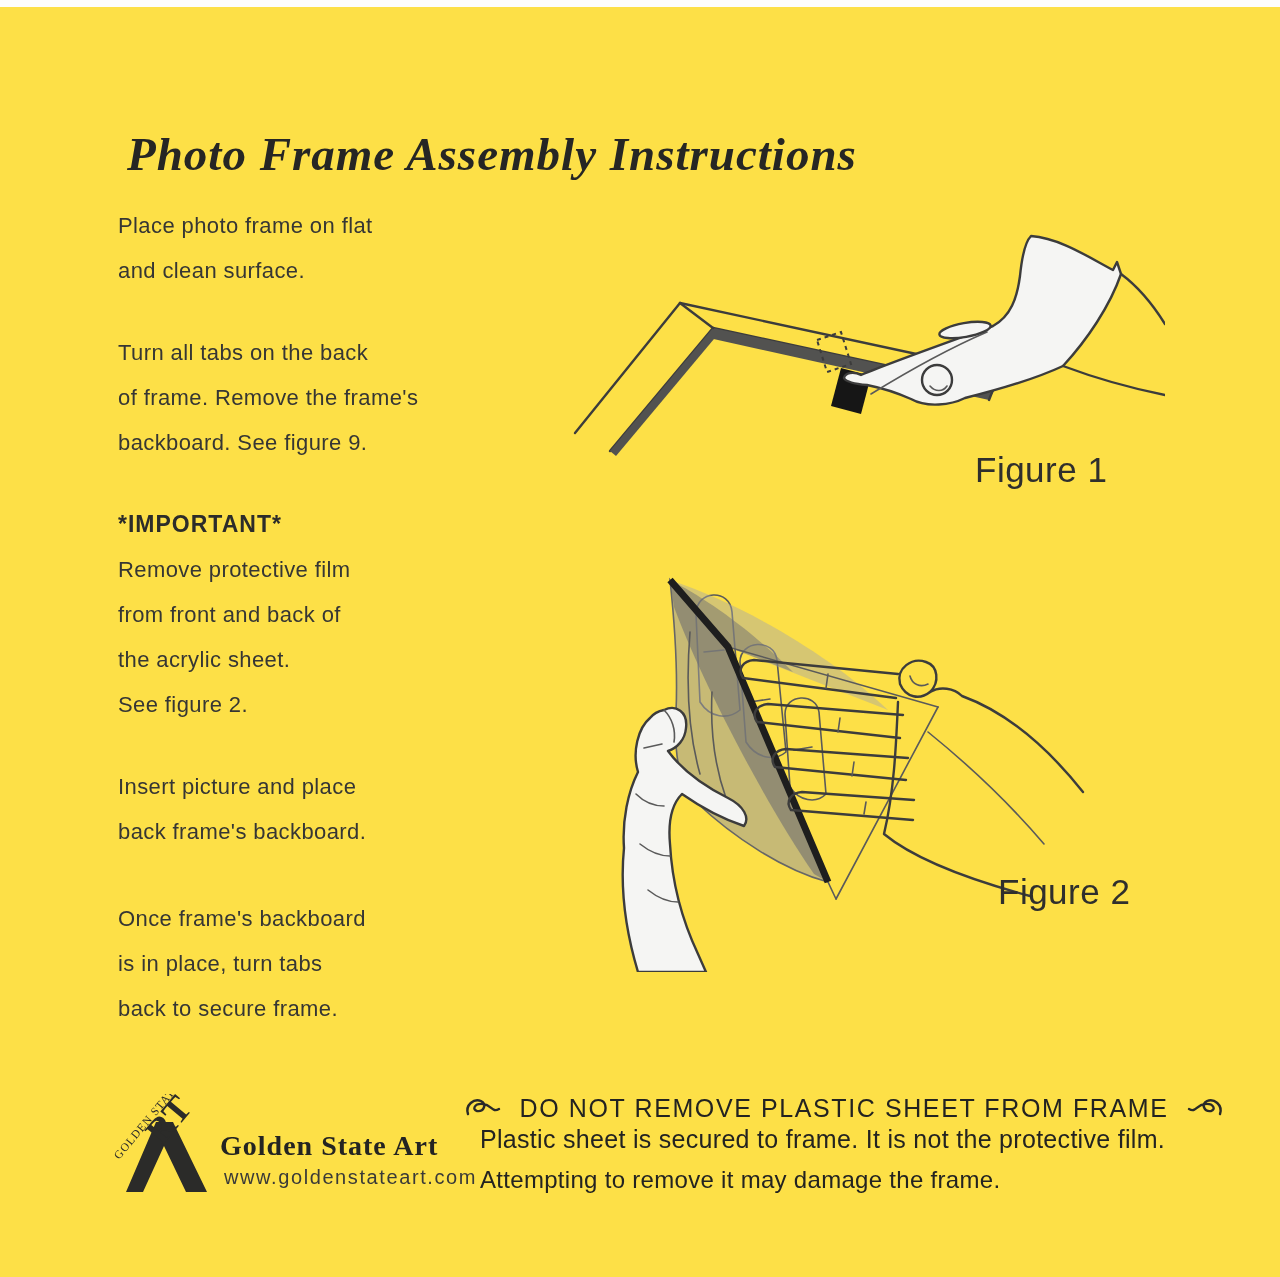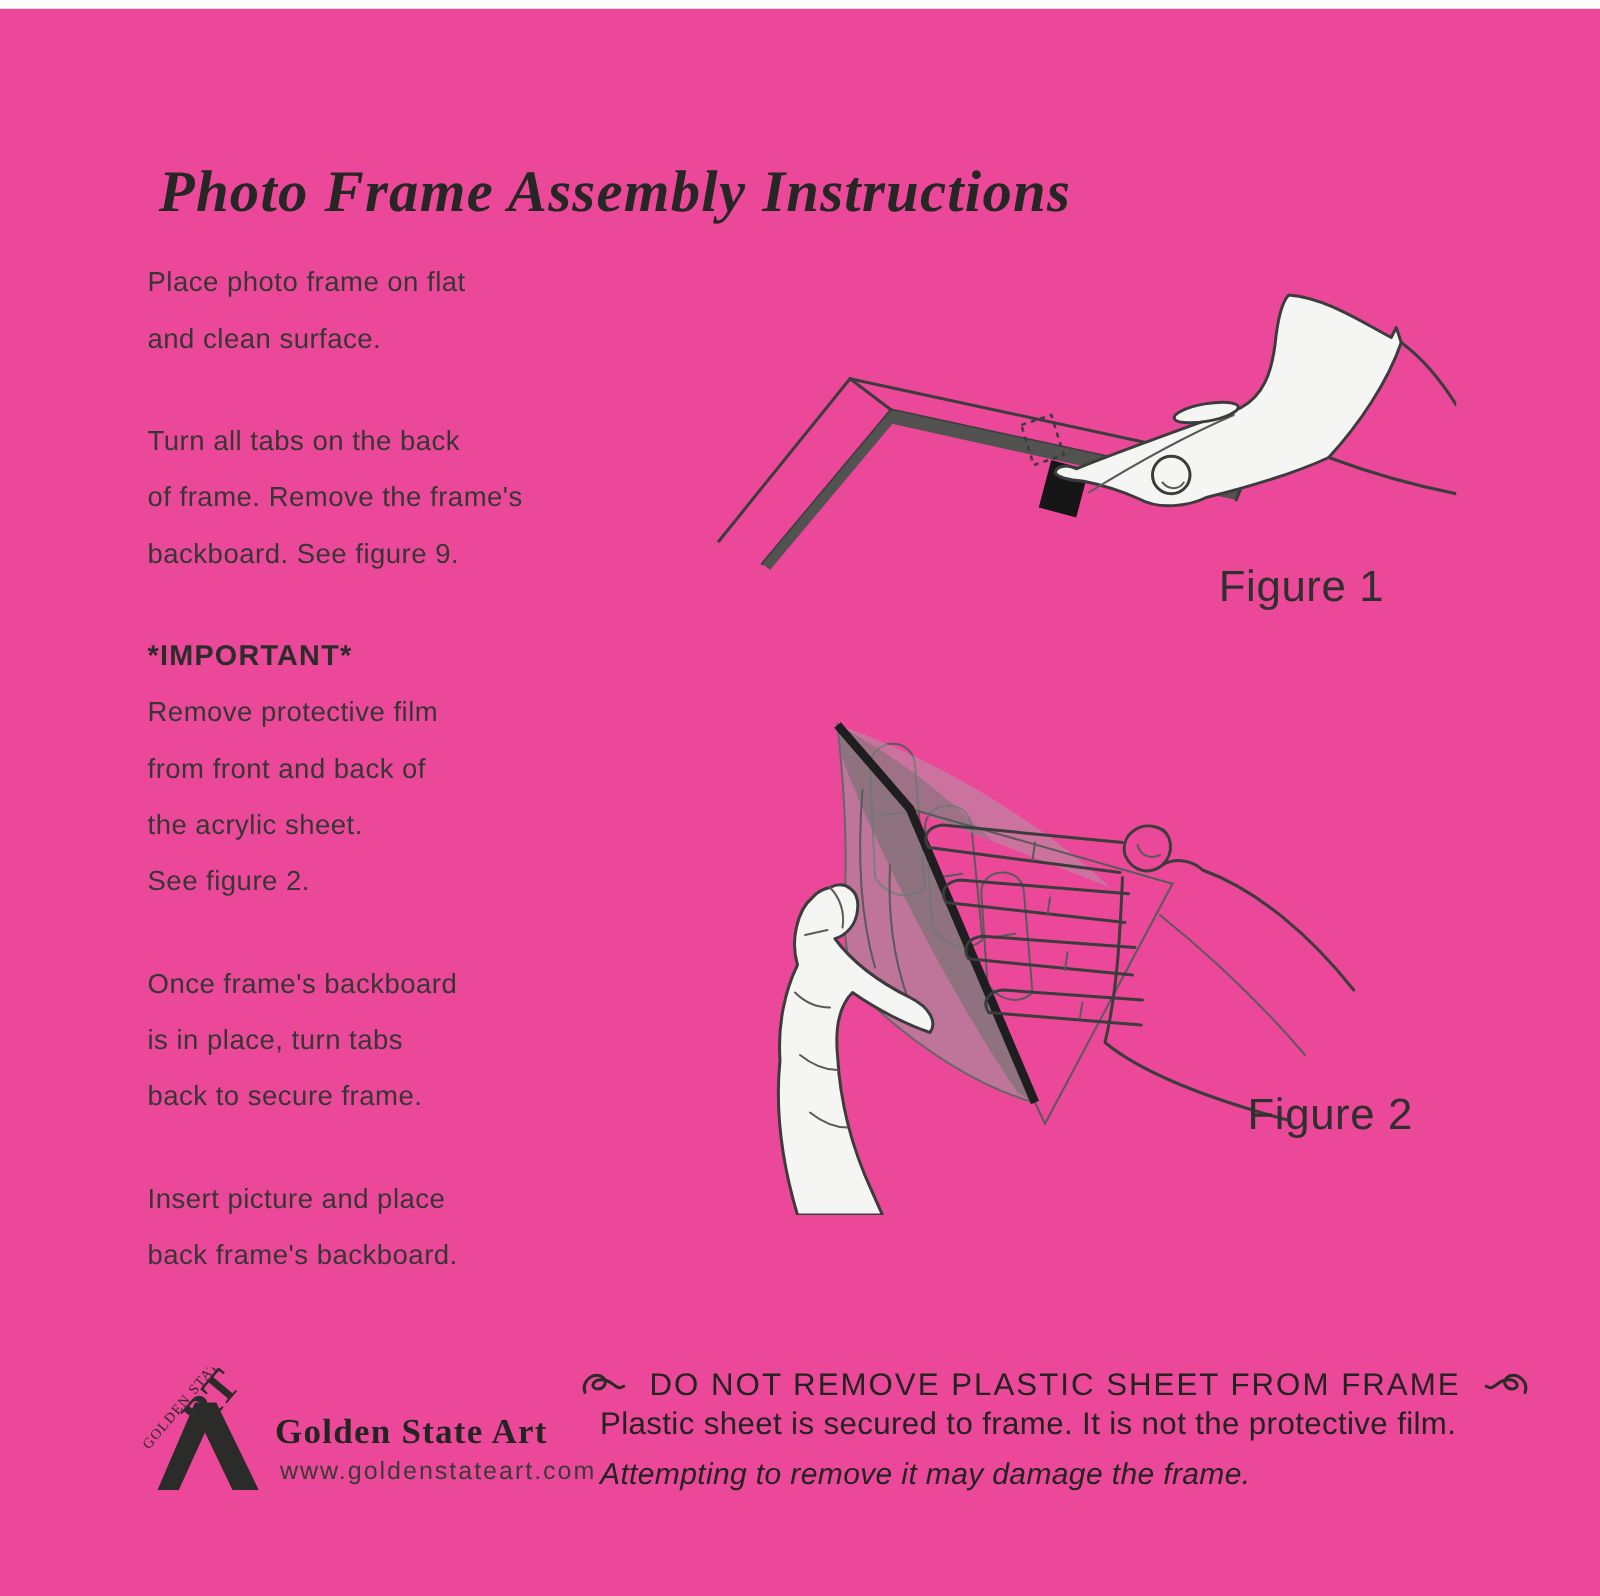--- a/index.html
+++ b/index.html
@@ -1,18 +1,18 @@
 <!DOCTYPE html>
 <html><head>
 <meta charset="utf-8">
 <style>
   html,body{margin:0;padding:0;background:#e9e9e7;}
   .sheet{
     position:relative;width:1280px;height:1277px;margin:0 auto;
-    background:#ec4899;overflow:hidden;
+    background:#fde047;overflow:hidden;
     font-family:"Liberation Sans", sans-serif;color:#343432;
   }
   .scan-edge{position:absolute;top:0;left:0;right:0;height:7px;background:#fdfdfc;}
   .title{
     position:absolute;left:127px;top:96px;width:1000px;
     font-family:"Liberation Serif", serif;font-style:italic;font-weight:bold;
     font-size:47px;letter-spacing:1px;color:#262624;white-space:nowrap;
   }
   .steps{position:absolute;left:118px;top:203px;width:450px;}
   .para{
@@ -37,21 +37,21 @@
     letter-spacing:1px;white-space:nowrap;
   }
   .website{
     position:absolute;left:224px;top:1166px;font-size:20px;color:#3a3a38;
     letter-spacing:1.6px;white-space:nowrap;
   }
   .warning{position:absolute;left:480px;top:1094px;width:728px;color:#232321;}
   .warn-head{display:flex;align-items:center;justify-content:center;gap:18px;
     font-size:25px;letter-spacing:1.6px;white-space:nowrap;}
   .warn-line{font-size:25px;margin-top:2px;letter-spacing:.3px;white-space:nowrap;}
-  .warn-line2{font-size:24px;margin-top:12px;letter-spacing:.3px;white-space:nowrap;font-style:italic;}
+  .warn-line2{font-size:24px;margin-top:12px;letter-spacing:.3px;white-space:nowrap;}
   .orn{flex:0 0 auto;}
 </style>
 </head>
 <body>
 
 <div class="sheet">
   <div class="scan-edge"></div>
 
   <h1 class="title">Photo Frame Assembly Instructions</h1>
 
@@ -59,25 +59,25 @@
     <p class="para">Place photo frame on flat
 and clean surface.</p>
     <p class="para">Turn all tabs on the back
 of frame. Remove the frame's
 backboard. See figure 9.</p>
     <p class="important">*IMPORTANT*</p>
     <p class="para">Remove protective film
 from front and back of
 the acrylic sheet.
 See figure 2.</p>
+    <p class="para" style="margin-bottom:42px">Insert picture and place
+back frame's backboard.</p>
     <p class="para">Once frame's backboard
 is in place, turn tabs
 back to secure frame.</p>
-    <p class="para" style="margin-bottom:42px">Insert picture and place
-back frame's backboard.</p>
   </div>
 
   <svg class="fig" style="left:565px;top:228px" width="600" height="250" viewBox="0 0 600 250">
     <g>
 
       <path class="ink" d="M115,75 L435,144"></path>
       <path class="ink" d="M148,100 L430,161"></path>
       <polygon points="148,100 430,161 424,172 144,110" fill="#525250" stroke="none"></polygon>
       <path class="ink" d="M435,144 L424,172"></path>
 

